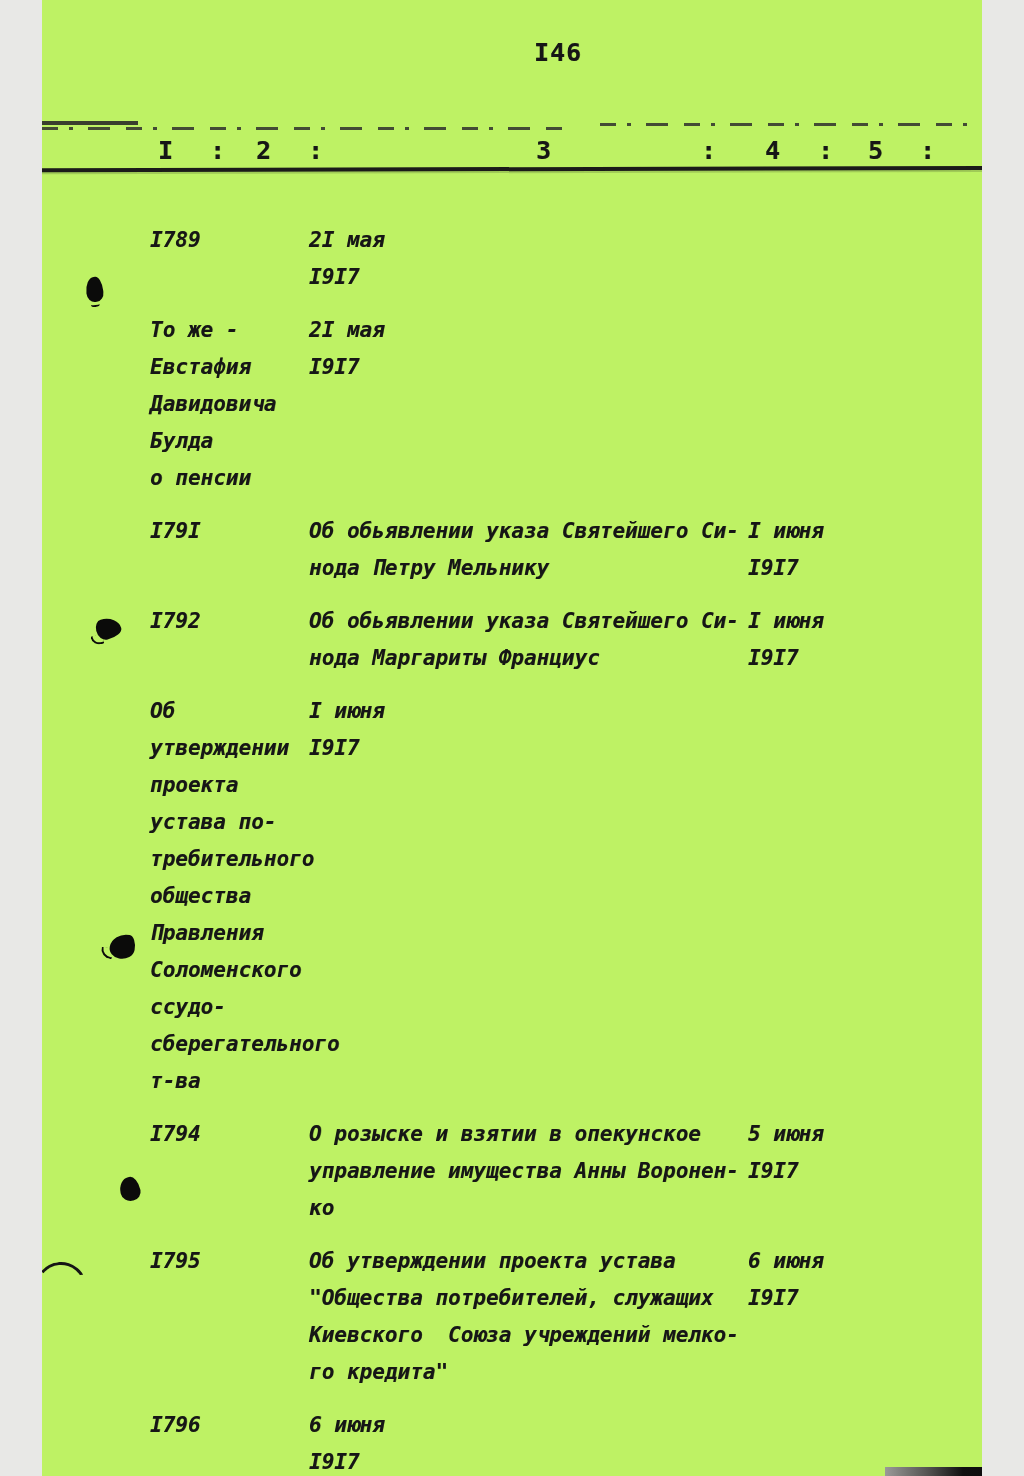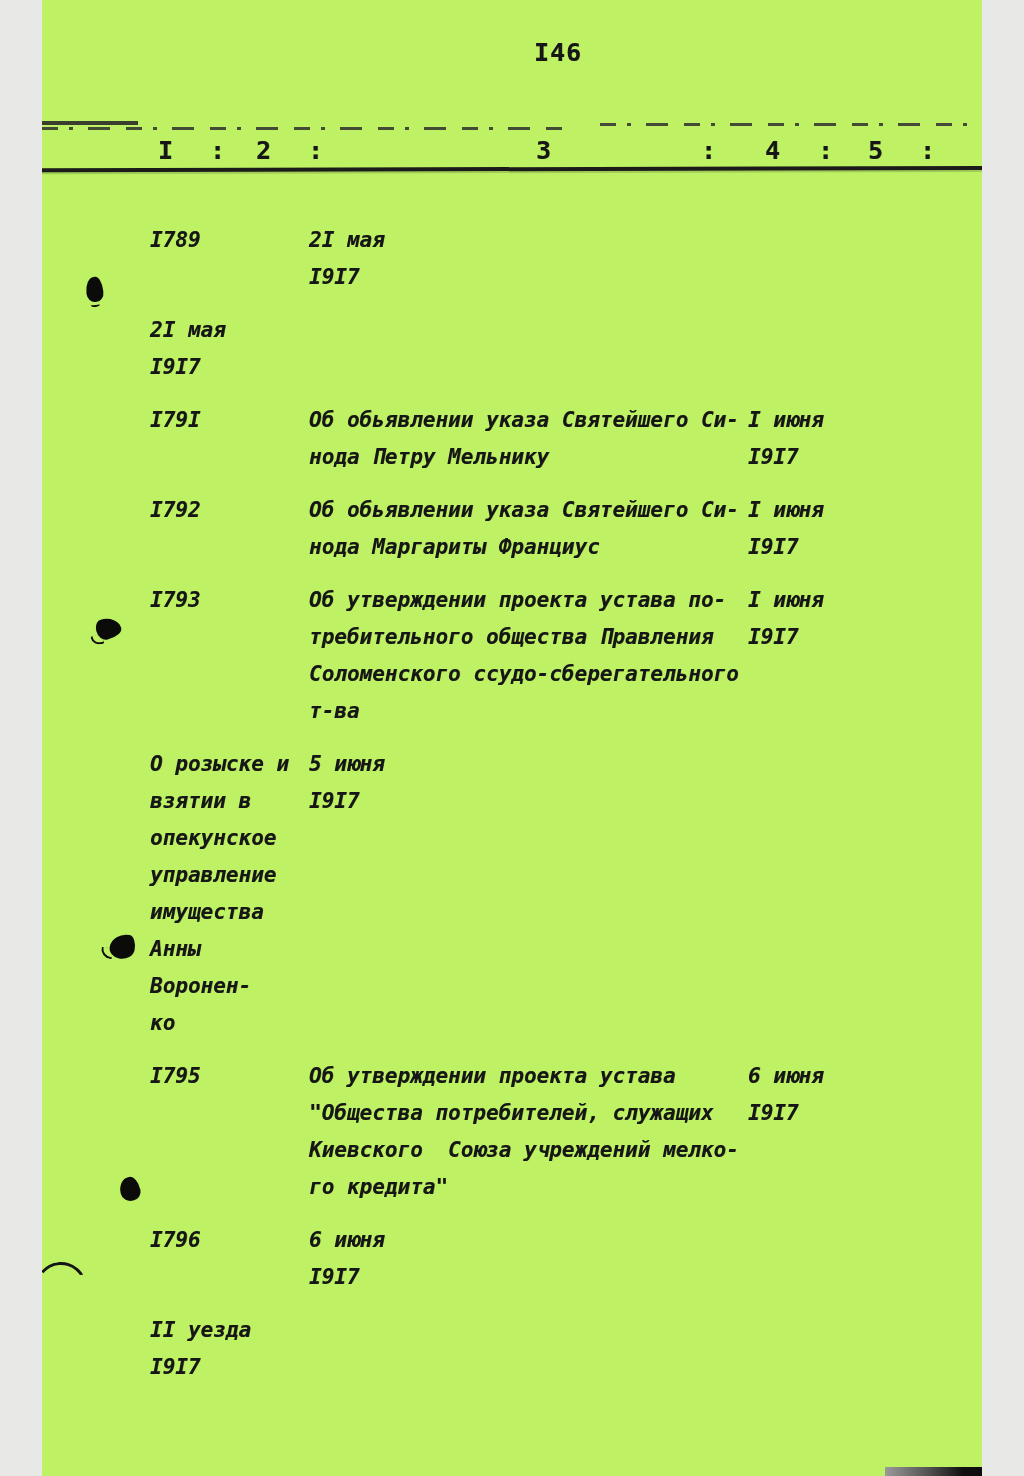--- a/index.html
+++ b/index.html
@@ -162,20 +162,22 @@
   <div class="rule-solid"></div>
 
   <div class="entries tw">
   <div class="entry">
     <div class="cell num">I789</div>
     <div class="cell date">2I мая
 I9I7</div>
   </div>
 
   <div class="entry">
+    <div class="cell desc">То же - Евстафия Давидовича Булда
+о пенсии</div>
     <div class="cell date">2I мая
 I9I7</div>
   </div>
 
   <div class="entry">
     <div class="cell num">I79I</div>
     <div class="cell desc">Об обьявлении указа Святейшего Си-
 нода Петру Мельнику</div>
     <div class="cell date">I июня
 I9I7</div>
@@ -183,30 +185,30 @@
 
   <div class="entry">
     <div class="cell num">I792</div>
     <div class="cell desc">Об обьявлении указа Святейшего Си-
 нода Маргариты Франциус</div>
     <div class="cell date">I июня
 I9I7</div>
   </div>
 
   <div class="entry">
-    <div class="cell num">I793</div>
     <div class="cell desc">Об утверждении проекта устава по-
 требительного общества Правления
 Соломенского ссудо-сберегательного
 т-ва</div>
     <div class="cell date">I июня
 I9I7</div>
   </div>
 
   <div class="entry">
+    <div class="cell num">I794</div>
     <div class="cell desc">О розыске и взятии в опекунское
 управление имущества Анны Воронен-
 ко</div>
     <div class="cell date">5 июня
 I9I7</div>
   </div>
 
   <div class="entry">
     <div class="cell num">I795</div>
     <div class="cell desc">Об утверждении проекта устава

